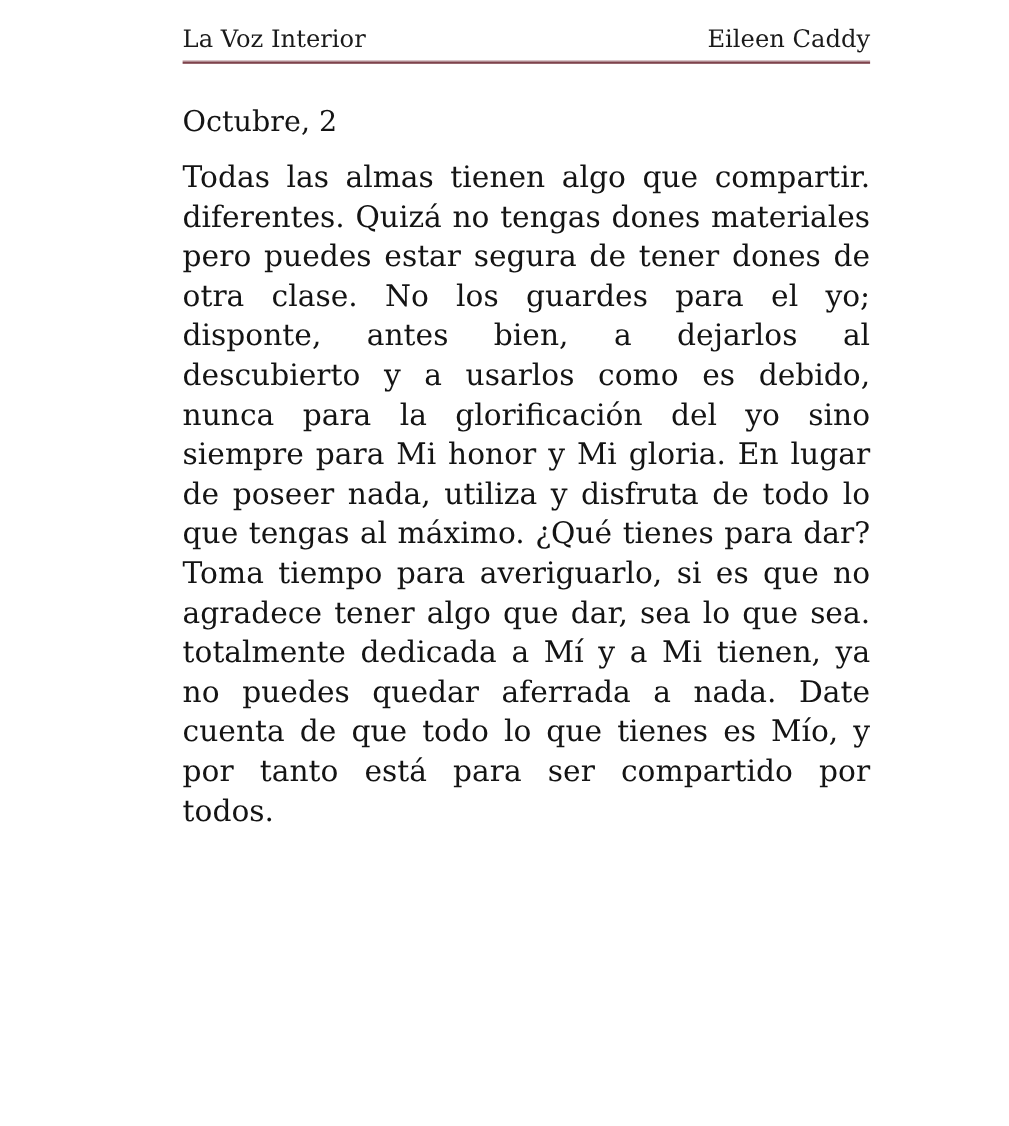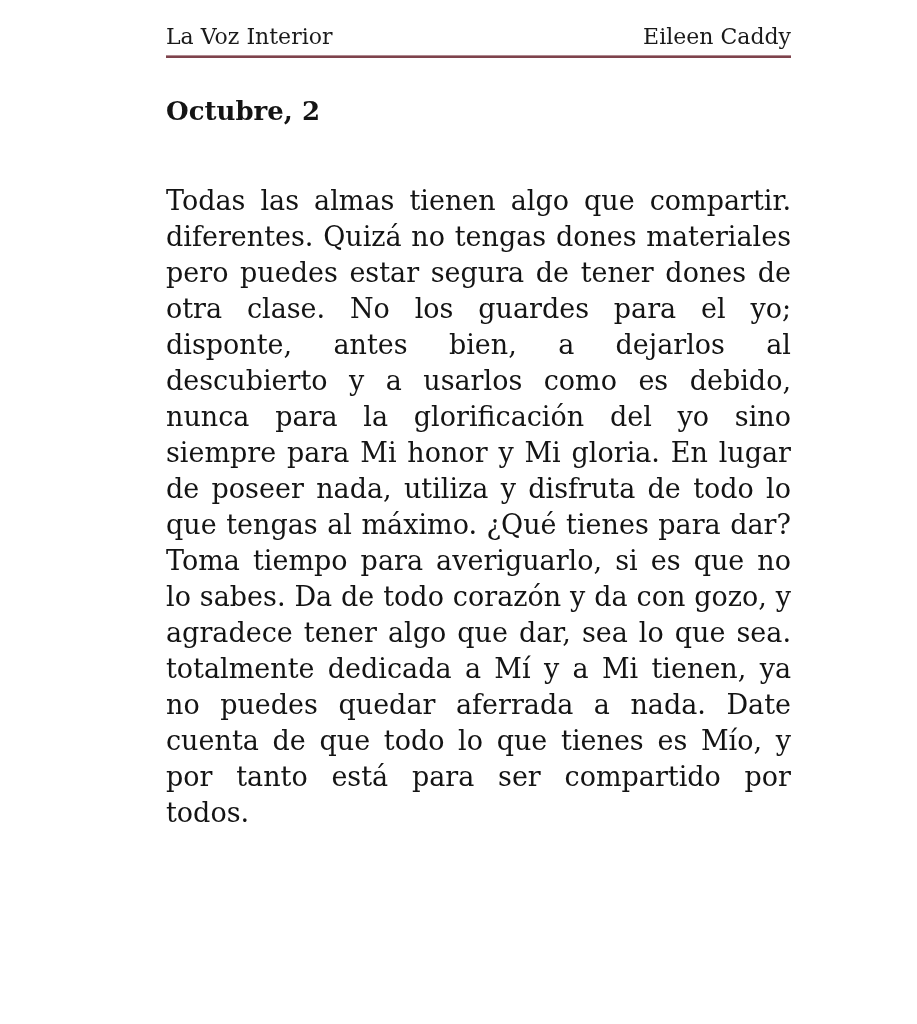--- a/index.html
+++ b/index.html
@@ -32,24 +32,23 @@
     margin-top: 5px;
     height: 3px;
     border: 0;
     background: linear-gradient(#b08a90 0%, #b08a90 45%, #7e434c 45%, #7e434c 100%);
   }
   .date-heading {
     margin-top: 39px;
     font-size: 26px;
     line-height: 1.15;
     color: #141414;
-    font-weight: bold;
   }
   .body-paragraph {
-    margin-top: 56px;
+    margin-top: 17px;
     font-size: 27px;
     color: #141414;
   }
   .text-line {
     line-height: 36px;
     white-space: normal;
     text-align: justify;
     text-align-last: justify;
     text-justify: inter-word;
   }
@@ -78,21 +77,20 @@
       <div class="text-line">diferentes. Quizá no tengas dones materiales</div>
       <div class="text-line">pero puedes estar segura de tener dones de</div>
       <div class="text-line">otra clase. No los guardes para el yo;</div>
       <div class="text-line">disponte, antes bien, a dejarlos al</div>
       <div class="text-line">descubierto y a usarlos como es debido,</div>
       <div class="text-line">nunca para la glorificación del yo sino</div>
       <div class="text-line">siempre para Mi honor y Mi gloria. En lugar</div>
       <div class="text-line">de poseer nada, utiliza y disfruta de todo lo</div>
       <div class="text-line">que tengas al máximo. ¿Qué tienes para dar?</div>
       <div class="text-line">Toma tiempo para averiguarlo, si es que no</div>
-      <div class="text-line">lo sabes. Da de todo corazón y da con gozo, y</div>
       <div class="text-line">agradece tener algo que dar, sea lo que sea.</div>
       <div class="text-line">totalmente dedicada a Mí y a Mi tienen, ya</div>
       <div class="text-line">no puedes quedar aferrada a nada. Date</div>
       <div class="text-line">cuenta de que todo lo que tienes es Mío, y</div>
       <div class="text-line">por tanto está para ser compartido por</div>
       <div class="text-line last">todos.</div>
     </div>
 
   </div>
 </div>

